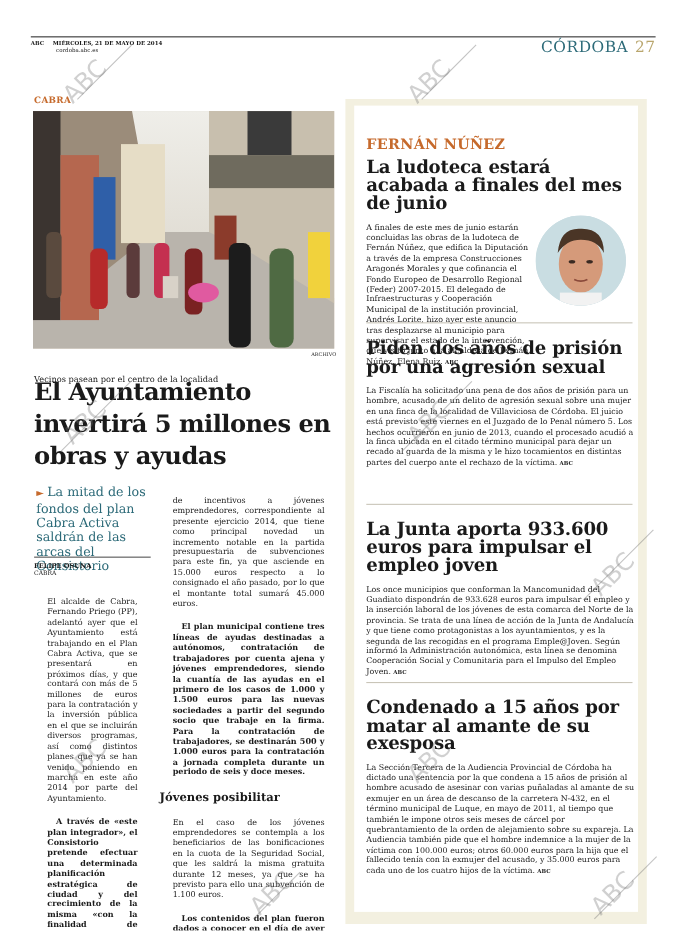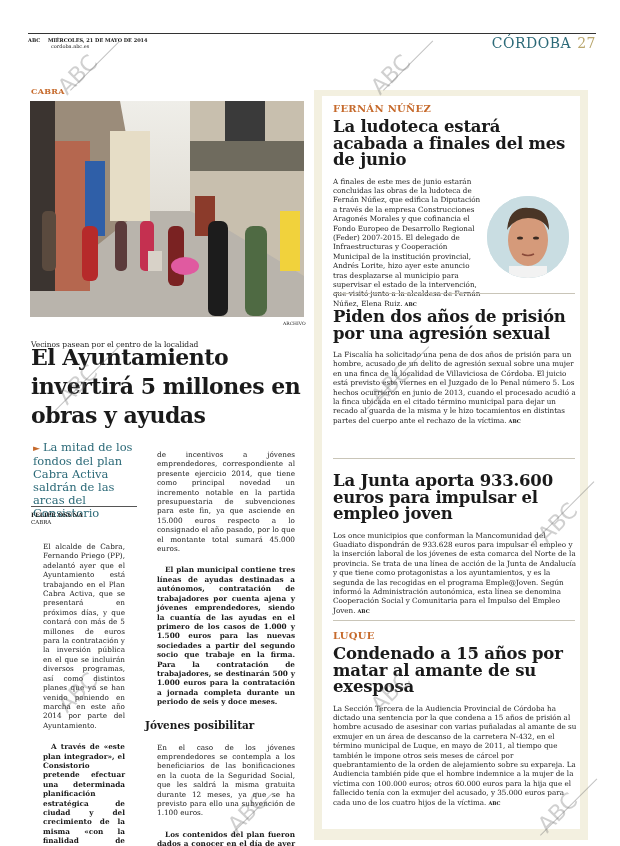--- a/index.html
+++ b/index.html
@@ -23,21 +23,21 @@
   .byplace{position:absolute;left:31px;top:519px;font-size:5.5px;}
   .col{position:absolute;font-size:7.3px;line-height:9.4px;text-align:justify;}
   .col p{margin:12px;}
   .col p + p{text-indent:8px;font-weight:bold;}
   .col1{left:31px;top:530px;width:106px;}
   .col2{left:145px;top:438px;width:162px;}
   .col2 h3{margin:3px 0 1px 0;font-size:10.5px;line-height:12px;font-weight:bold;}
   .sidebar{position:absolute;left:314px;top:90px;width:274px;height:750px;background:#f3f0e0;}
   .sideinner{position:absolute;left:322px;top:96px;width:258px;height:733px;background:#fff;}
   .story{position:absolute;left:333px;width:244px;}
-  .story .kicker{display:block;font-size:10px;}
+  .story .kicker{display:block;font-size:13px;margin-top:21px;}
   .story h2{margin:5px 0 8px 0;font-size:16.5px;line-height:16.5px;font-weight:bold;letter-spacing:-0.2px;}
   .story .body{font-size:7.2px;line-height:9.4px;}
   .story .sig{font-size:5px;font-weight:bold;margin-left:2px;}
   .divider{position:absolute;left:333px;width:242px;height:1px;background:#c9c5b8;}
   .s1{top:103px;}
   .s1 .body{width:152px;}
   .s2{top:304px;}
   .s3{top:468px;}
   .s4{top:630px;}
   .portrait{position:absolute;left:487px;top:196px;width:82px;height:82px;border-radius:50%;background:#c7dbe0;overflow:hidden;}
@@ -152,21 +152,20 @@
 <div class="divider" style="top:458px;"></div>
 
 <div class="story s3">
   <h2>La Junta aporta 933.600 euros para impulsar el empleo joven</h2>
   <div class="body"><span>Los once municipios que conforman la Mancomunidad del Guadiato dispondrán de 933.628 euros para impulsar el empleo y la inserción laboral de los jóvenes de esta comarca del Norte de la provincia. Se trata de una línea de acción de la Junta de Andalucía y que tiene como protagonistas a los ayuntamientos, y es la segunda de las recogidas en el programa Emple@Joven. Según informó la Administración autonómica, esta línea se denomina Cooperación Social y Comunitaria para el Impulso del Empleo Joven.</span><span class="sig">ABC</span></div>
 </div>
 
 <div class="divider" style="top:620px;"></div>
 
 <div class="story s4">
-  <span class="kicker">LUQUE</span>
   <h2>Condenado a 15 años por matar al amante de su exesposa</h2>
   <div class="body"><span>La Sección Tercera de la Audiencia Provincial de Córdoba ha dictado una sentencia por la que condena a 15 años de prisión al hombre acusado de asesinar con varias puñaladas al amante de su exmujer en un área de descanso de la carretera N-432, en el término municipal de Luque, en mayo de 2011, al tiempo que también le impone otros seis meses de cárcel por quebrantamiento de la orden de alejamiento sobre su expareja. La Audiencia también pide que el hombre indemnice a la mujer de la víctima con 100.000 euros; otros 60.000 euros para la hija que el fallecido tenía con la exmujer del acusado, y 35.000 euros para cada uno de los cuatro hijos de la víctima.</span><span class="sig">ABC</span></div>
 </div>
 
 <div class="wm" style="left:55px;top:62px;">ABC</div>
 <div class="wmline" style="left:70px;top:90px;width:70px;transform:rotate(-45deg);"></div>
 <div class="wm" style="left:368px;top:62px;">ABC</div>
 <div class="wmline" style="left:383px;top:90px;width:70px;transform:rotate(-45deg);"></div>
 <div class="wm" style="left:55px;top:372px;">ABC</div>
 <div class="wmline" style="left:55px;top:410px;width:90px;transform:rotate(-45deg);"></div>

